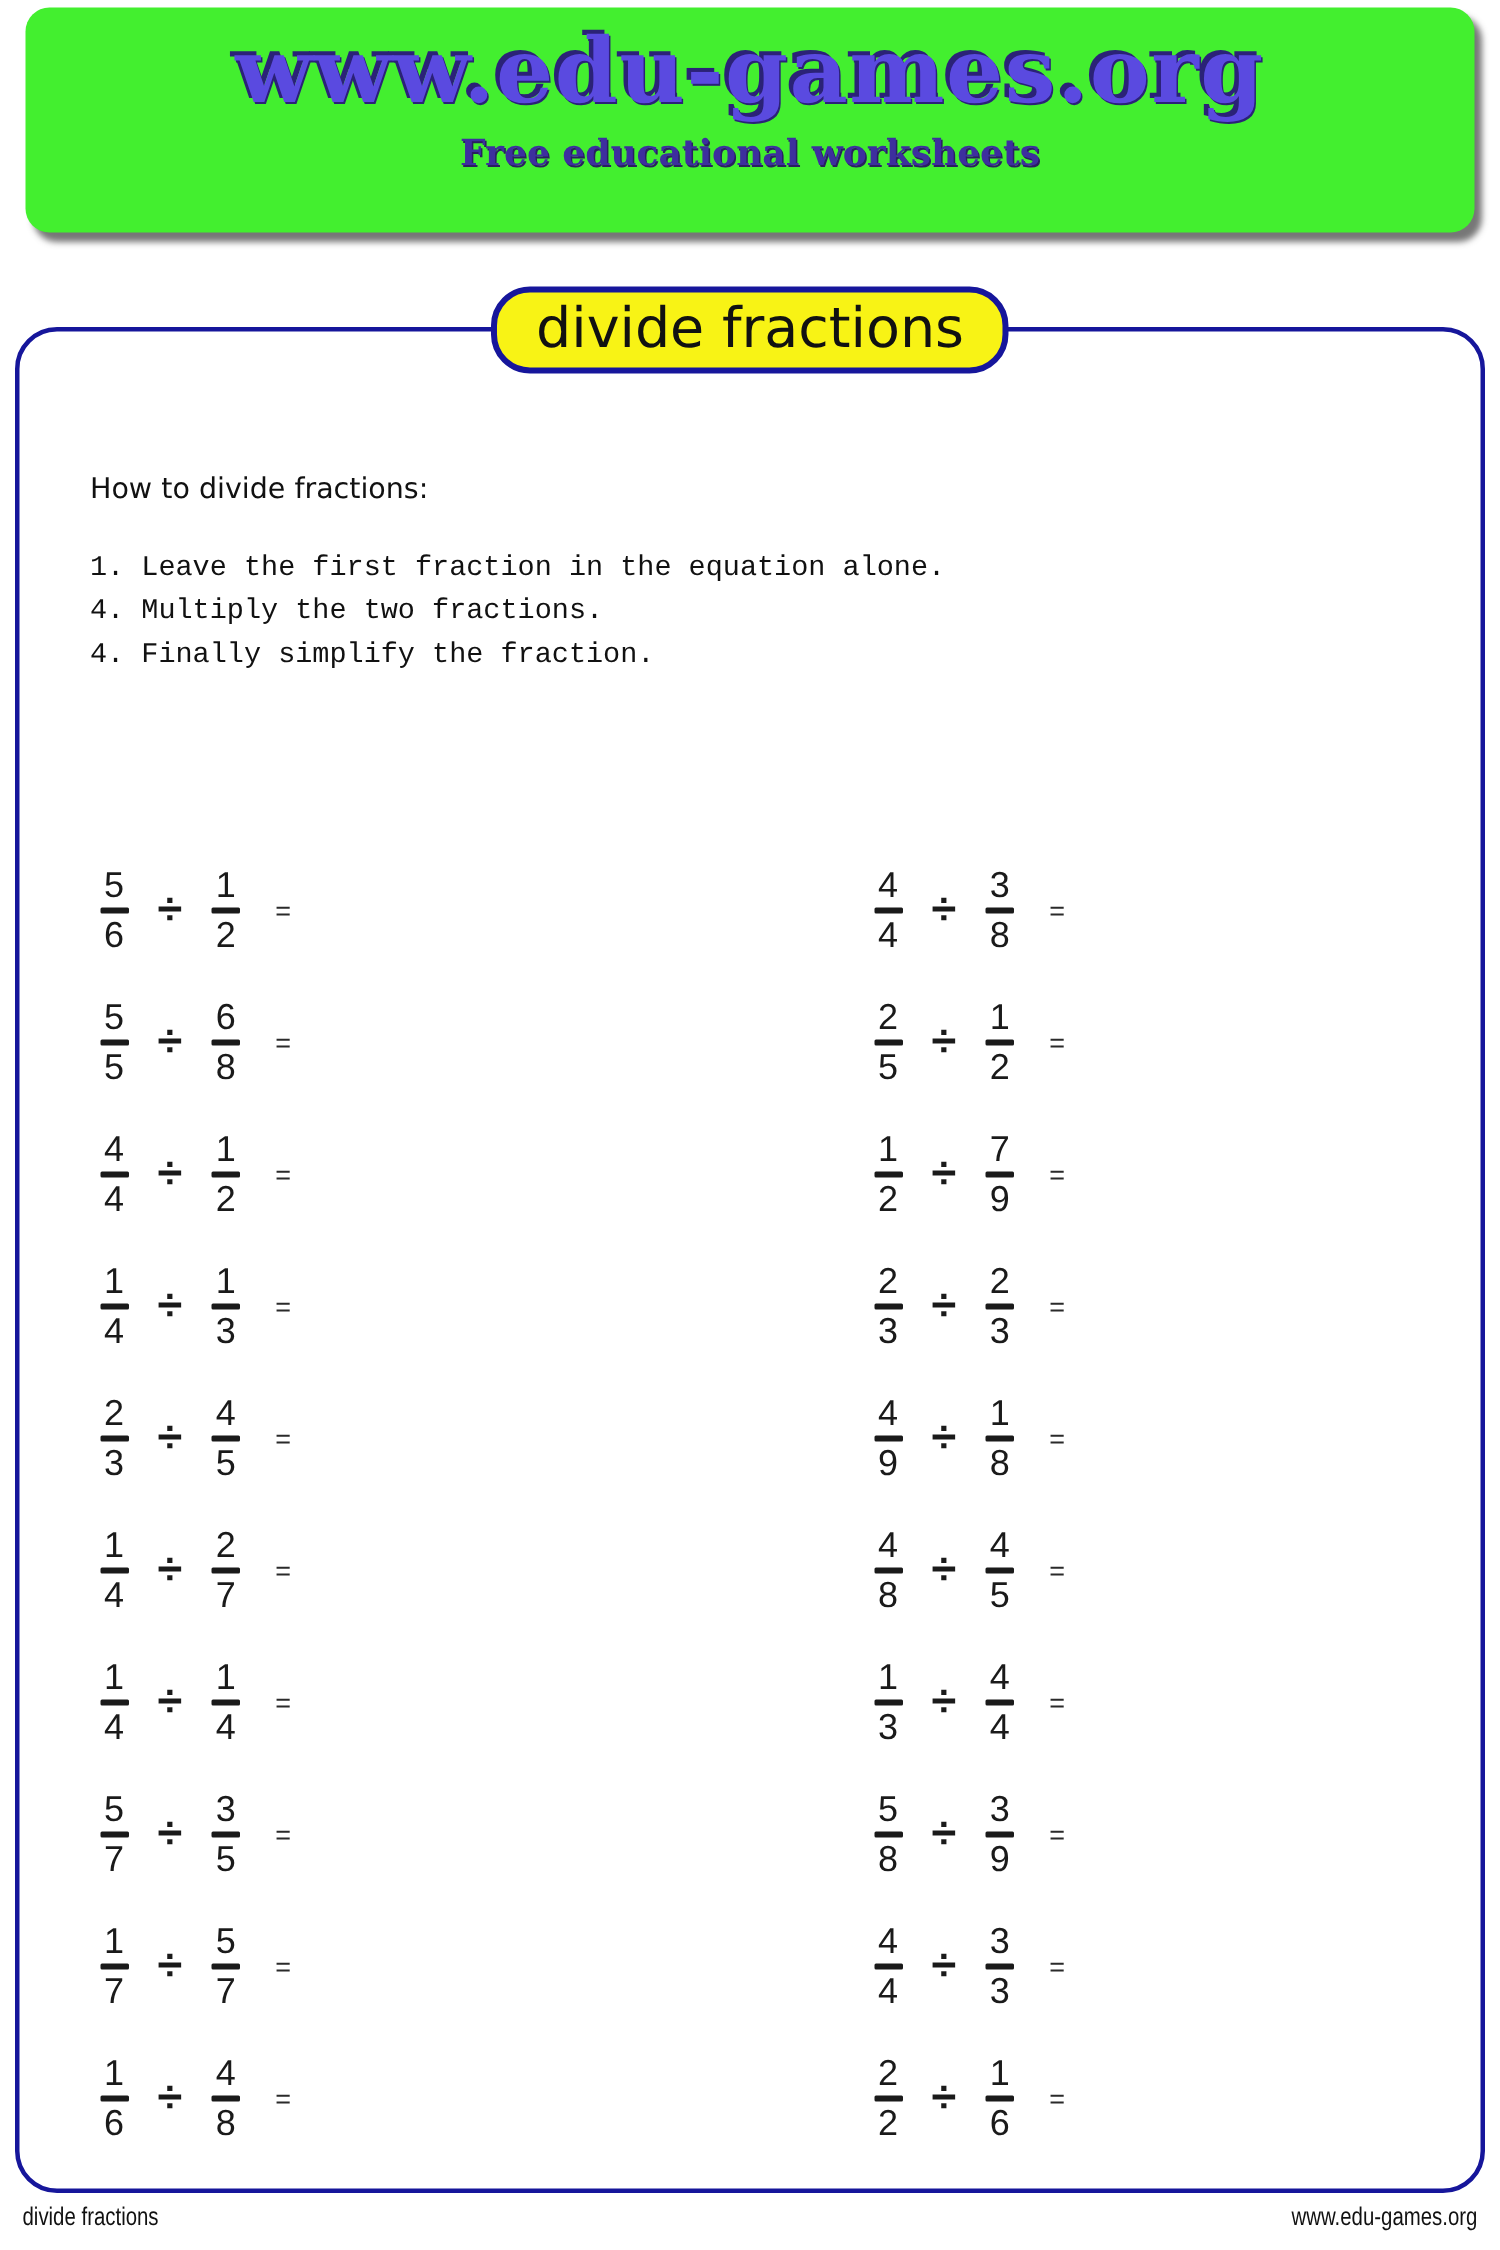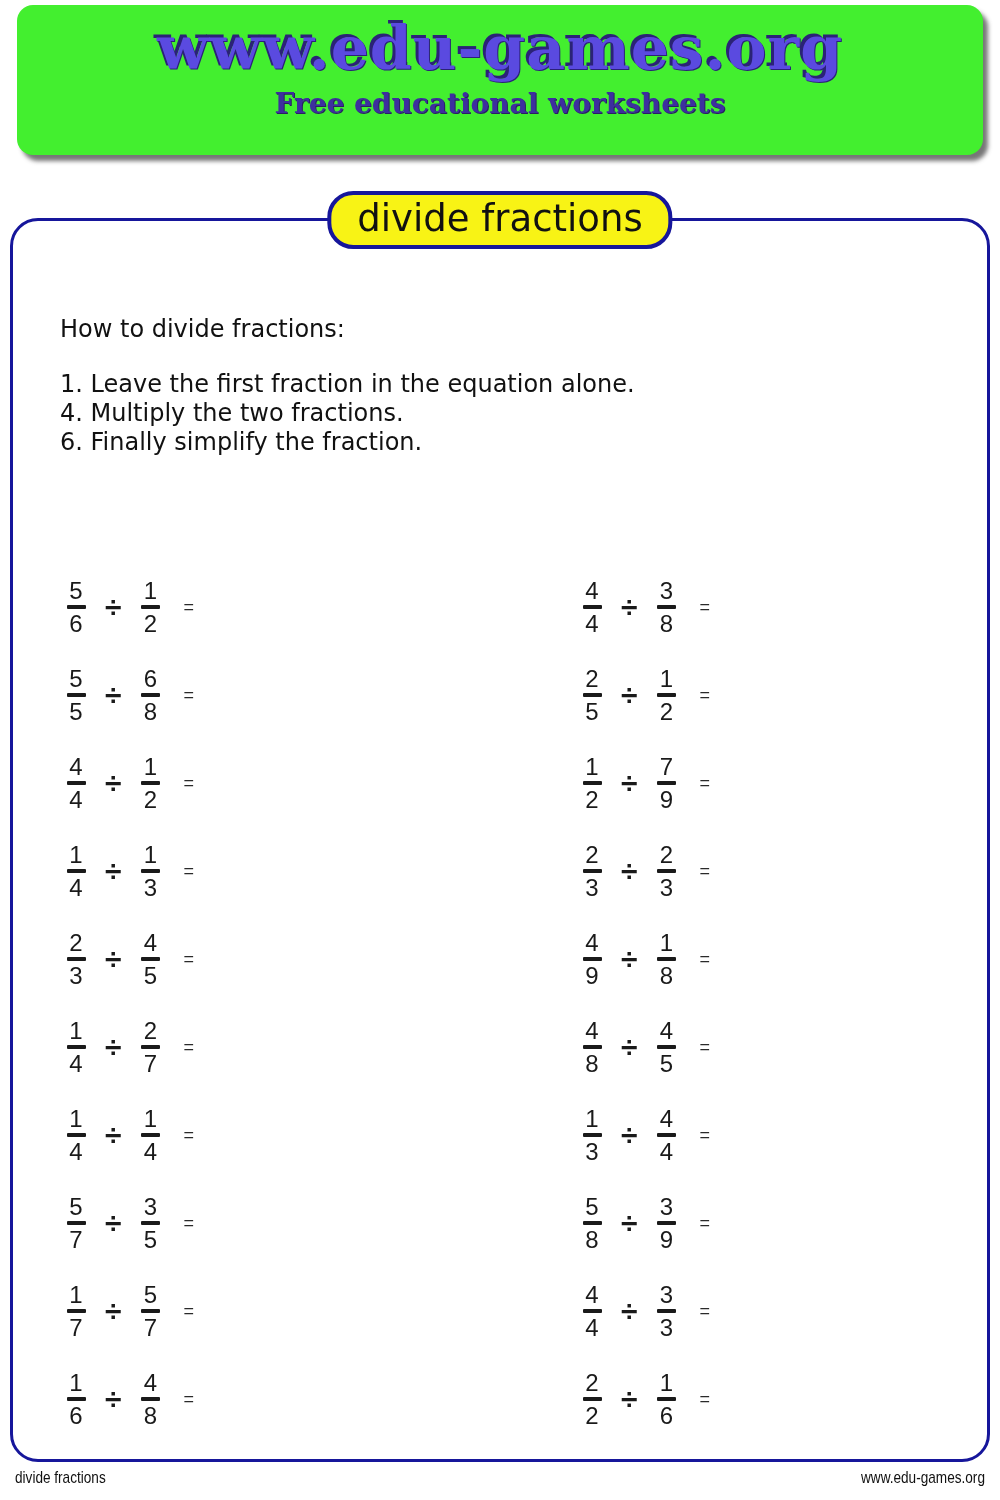--- a/index.html
+++ b/index.html
@@ -14,40 +14,40 @@
     text-align:center;
   }
   .banner-title {
     font-family:"DejaVu Serif", serif; font-weight:bold;
     font-size:60px; line-height:78px; padding-top:4px;
     color:#5a4ae0; letter-spacing:1px;
     text-shadow:-3px -3px 0 #2b2277, 1px 1px 0 #2b2277;
   }
   .banner-subtitle {
     font-family:"DejaVu Serif", serif; font-weight:bold;
-    font-size:28px; color:#3d2f9e;
+    font-size:24px; color:#3d2f9e;
     text-shadow:1px 1px 0 #28205f;
   }
 
   
   .sheet {
     position:absolute; left:10px; top:218px; width:980px; height:1244px;
     border:3px solid #16169b; border-radius:28px; background:#ffffff;
   }
   .sheet-title-pill {
     position:absolute; left:50%; top:-30px; transform:translateX(-50%);
     background:#f8f315; border:4px solid #16169b; border-radius:26px;
     height:58px; line-height:48px; padding:0 26px;
     font-size:37px; color:#111; white-space:nowrap; z-index:2;
   }
 
   
-  .instructions { position:absolute; left:47px; top:94px; font-size:24px; color:#111; }
+  .instructions { position:absolute; left:47px; top:94px; font-size:19px; color:#111; }
   .instructions-heading { margin-bottom:27px; }
-  .instruction-step { line-height:29px; }
+  .instruction-step { line-height:29px;font-family:Liberation Mono, monospace; }
 
   
   .problems-column { position:absolute; top:342px; }
   .problems-column.left  { left:44px;  }
   .problems-column.right { left:560px; }
   .problem { height:88px; display:flex; align-items:center; }
   .fraction { display:flex; flex-direction:column; align-items:center; width:38px; }
   .fraction .num, .fraction .den {
     font-family:"Liberation Sans", sans-serif; font-size:24px; line-height:25px; color:#1a1a1a;
   }
@@ -71,21 +71,21 @@
   <div class="banner-subtitle">Free educational worksheets</div>
 </div>
 
 <div class="sheet">
   <div class="sheet-title-pill">divide fractions</div>
 
   <div class="instructions">
     <div class="instructions-heading">How to divide fractions:</div>
     <div class="instruction-step">1. Leave the first fraction in the equation alone.</div>
     <div class="instruction-step">4. Multiply the two fractions.</div>
-    <div class="instruction-step">6. Finally simplify the fraction.</div>
+    <div class="instruction-step">4. Finally simplify the fraction.</div>
   </div>
 
   <div class="problems-column left">
   <div class="problem">
     <span class="fraction">
       <span class="num">5</span>
       <span class="bar"></span>
       <span class="den">6</span>
     </span>
     <span class="op">÷</span>

